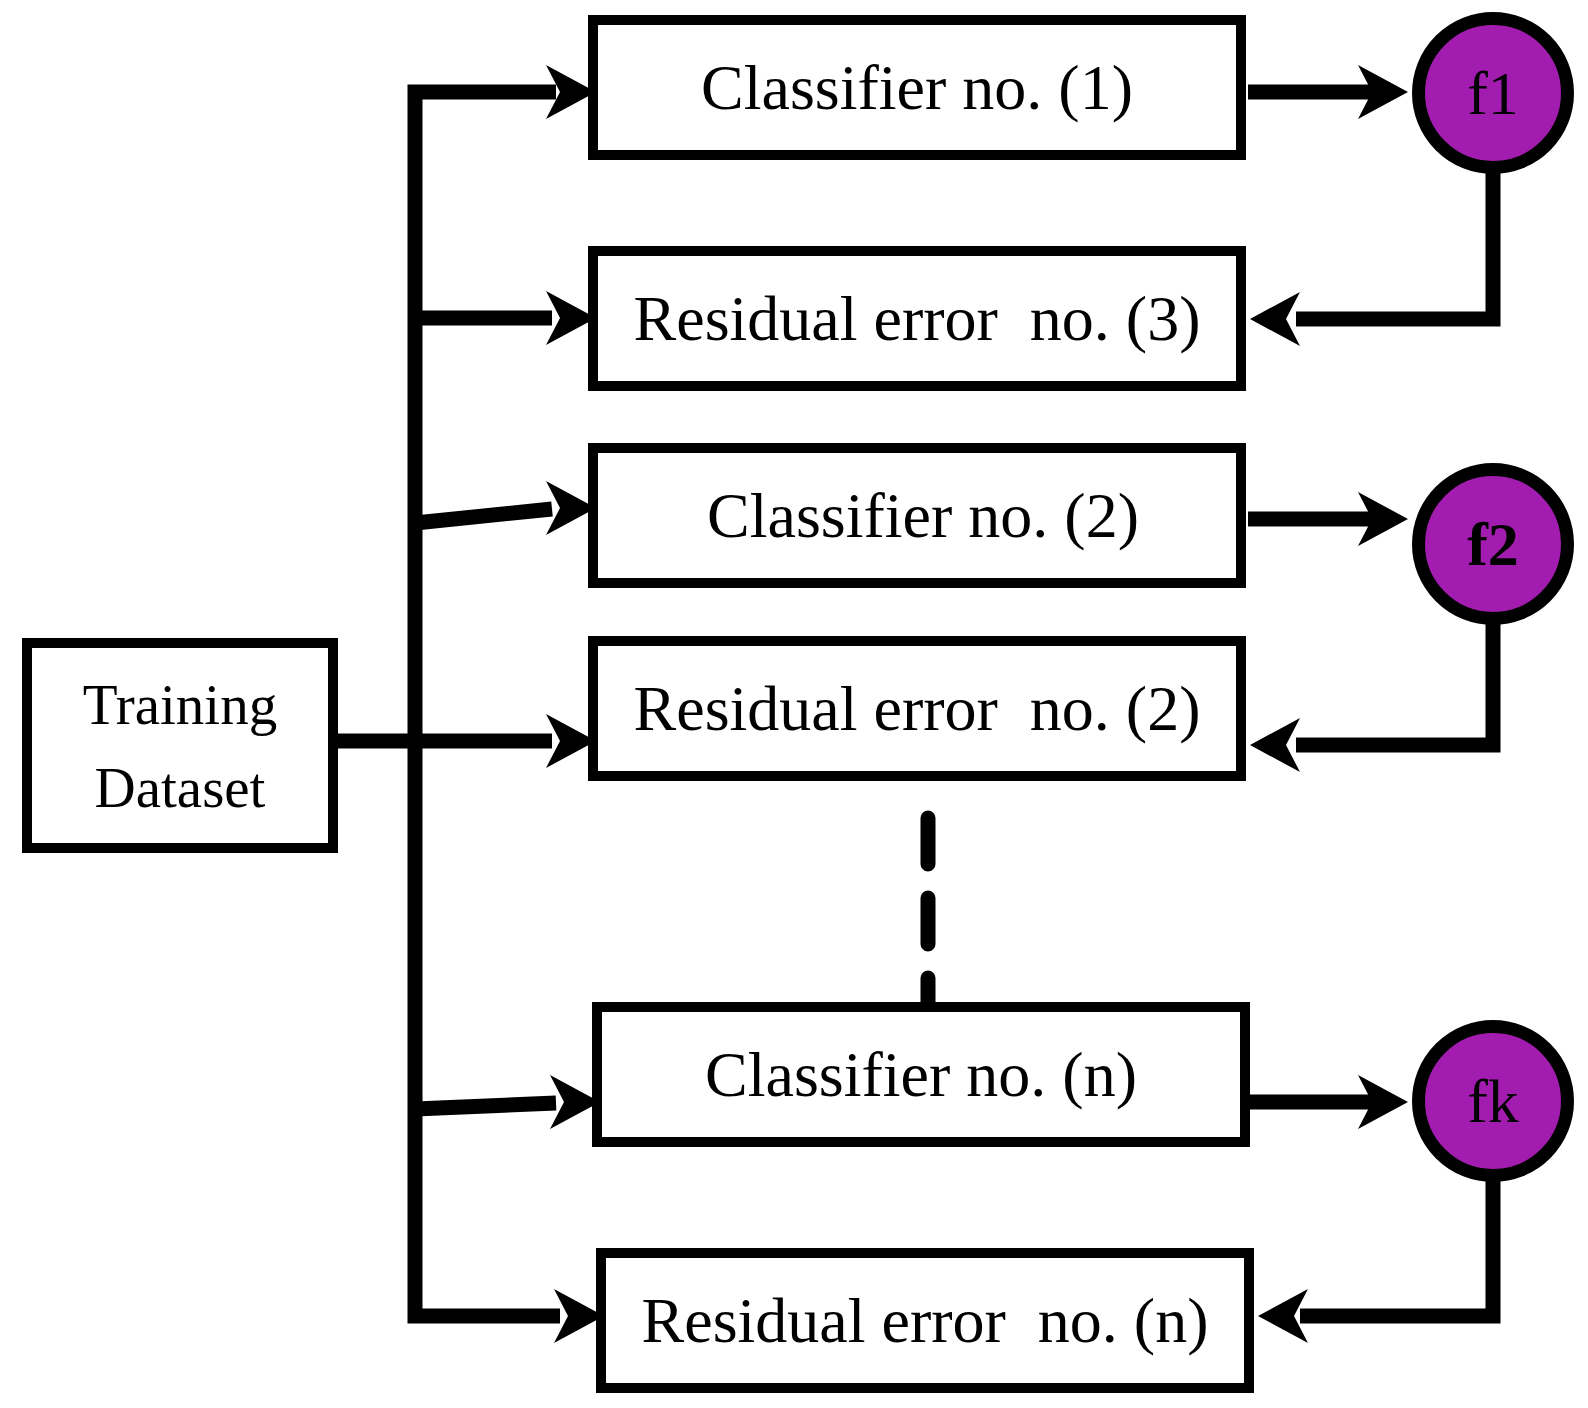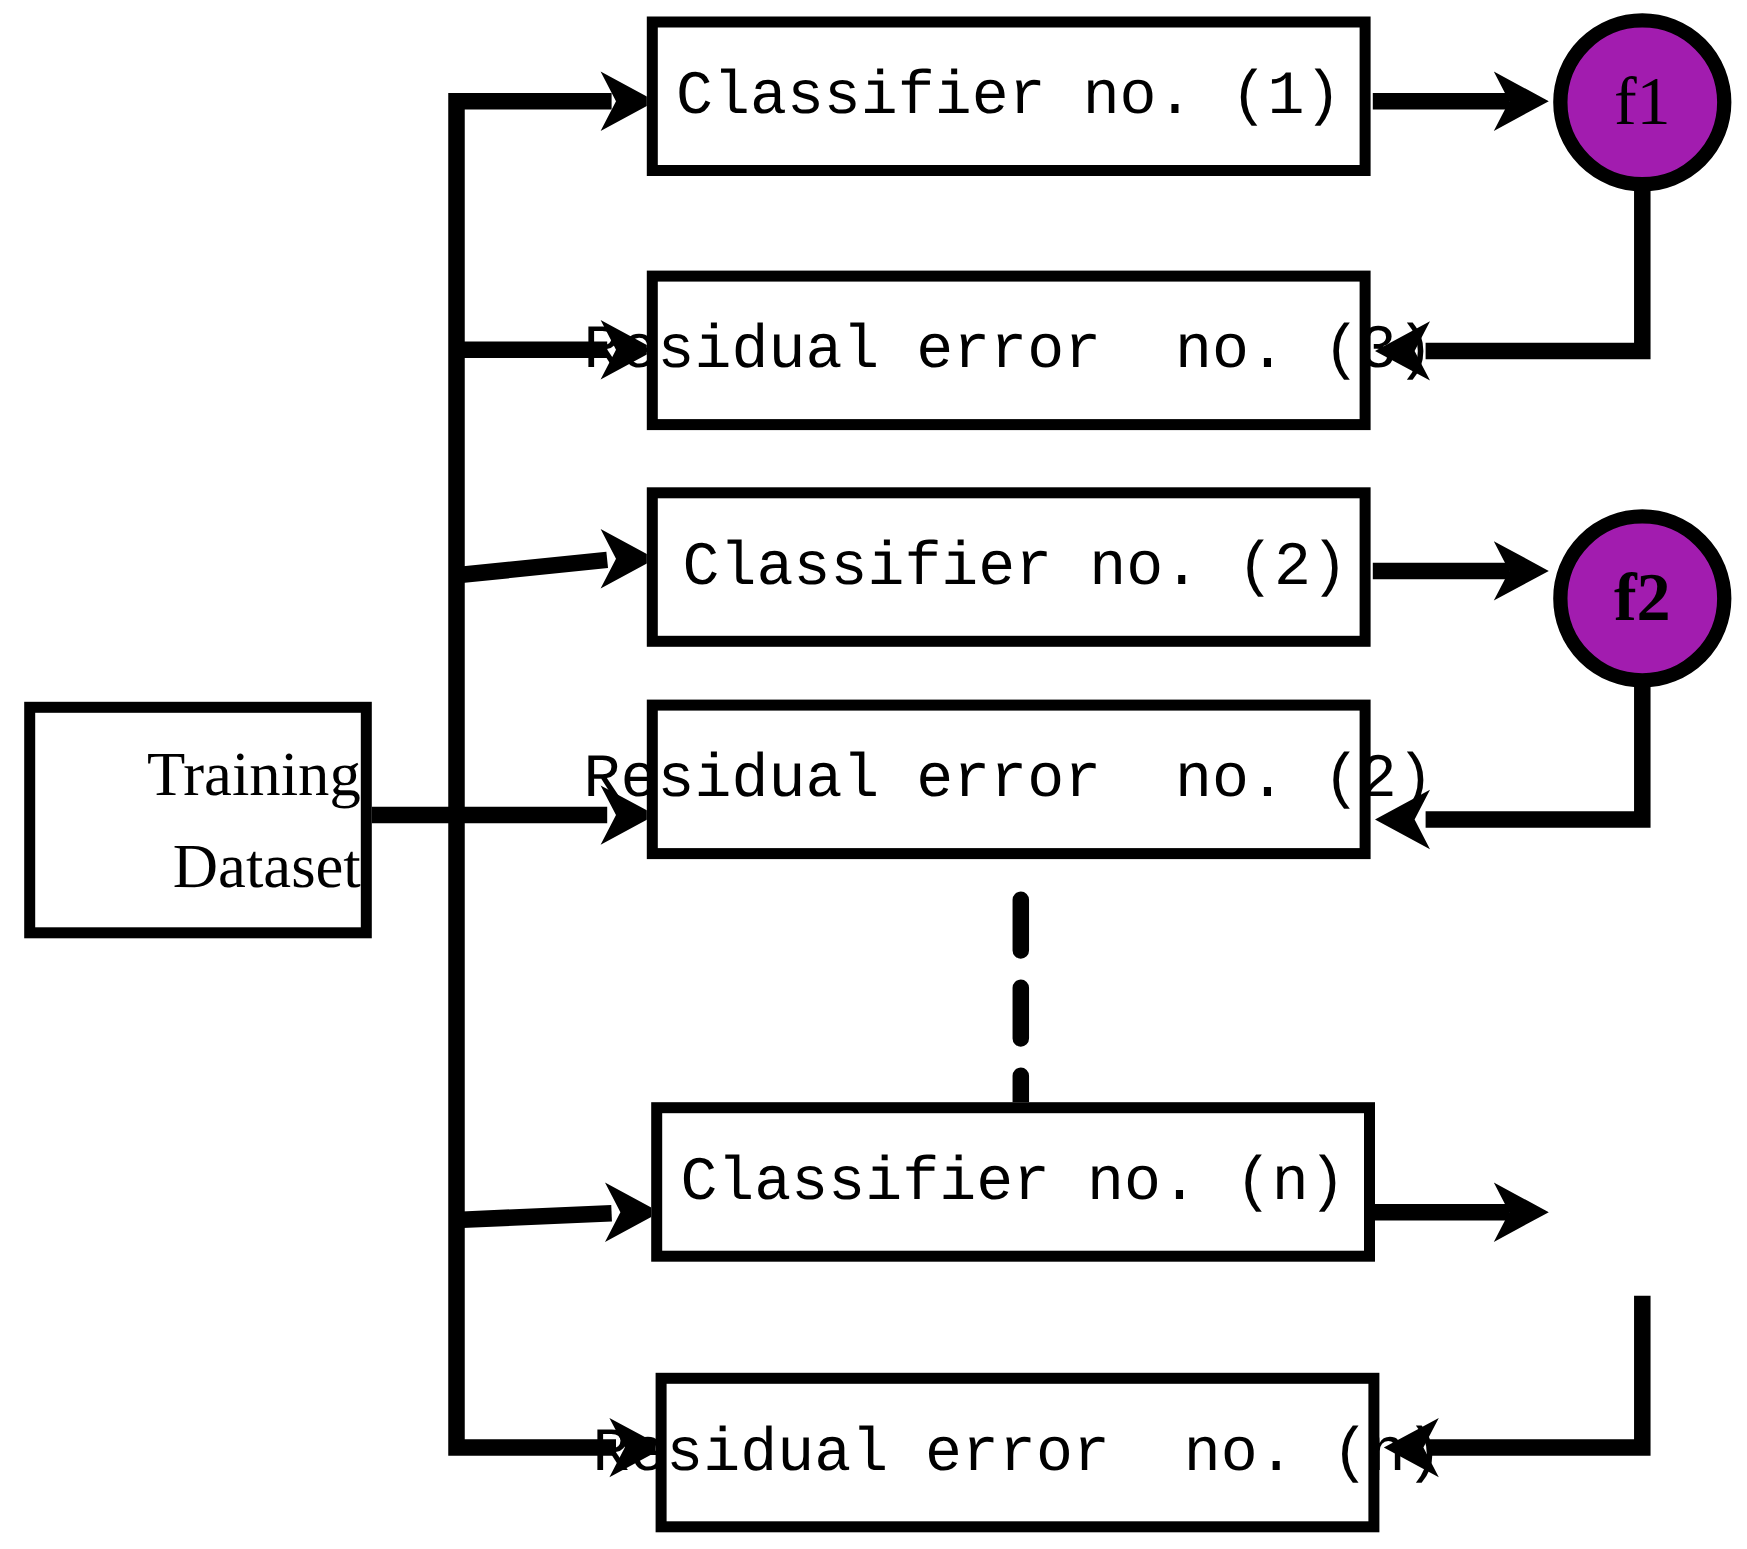--- a/index.html
+++ b/index.html
@@ -25,32 +25,30 @@
     border: 10px solid #000000;
     box-sizing: border-box;
     display: flex;
     align-items: center;
     justify-content: center;
     text-align: center;
   }
   .stage-box {
     width: 658px;
     height: 145px;
-    font-size: 56px;
-    font-family: Liberation Mono, monospace;
+    font-size: 64px;
   }
   .label { white-space: pre; }
   .training {
     width: 316px;
     height: 215px;
     flex-direction: column;
     font-size: 57px;
     line-height: 1.0;
     gap: 26px;
-    align-items: flex-end;
   }
   .circle {
     position: absolute;
     z-index: 1;
     width: 162px;
     height: 162px;
     border: 13px solid #000000;
     border-radius: 50%;
     background: #a21caf;
     box-sizing: border-box;
@@ -128,14 +126,17 @@
   <div class="circle" style="left:1412px; top:463px;font-weight:bold;">
     <span class="label">f2</span>
   </div>
 
   <div class="box stage-box" style="left:592px; top:1002px;">
     <span class="label">Classifier no. (n)</span>
   </div>
   <div class="box stage-box" style="left:596px; top:1248px;">
     <span class="label">Residual error  no. (n)</span>
   </div>
+  <div class="circle" style="left:1412px; top:1020px;">
+    <span class="label">fk</span>
+  </div>
 
 </div>
 
 </body></html>

